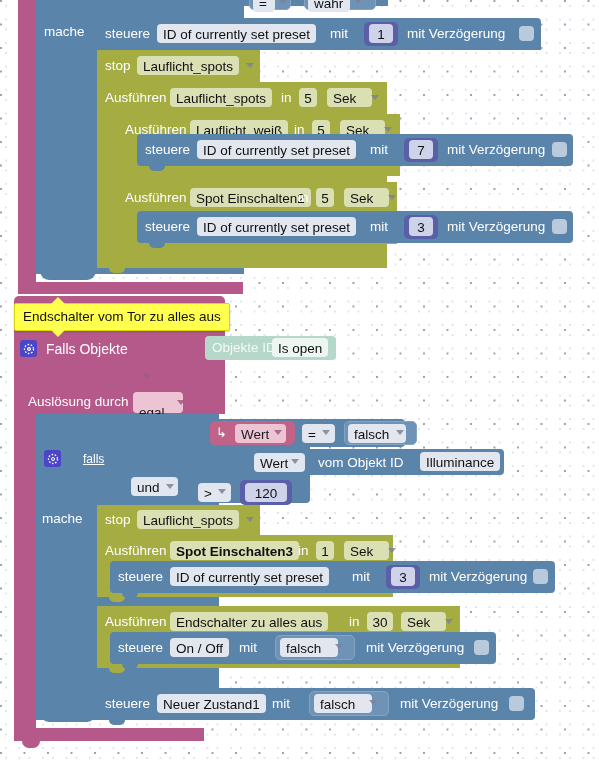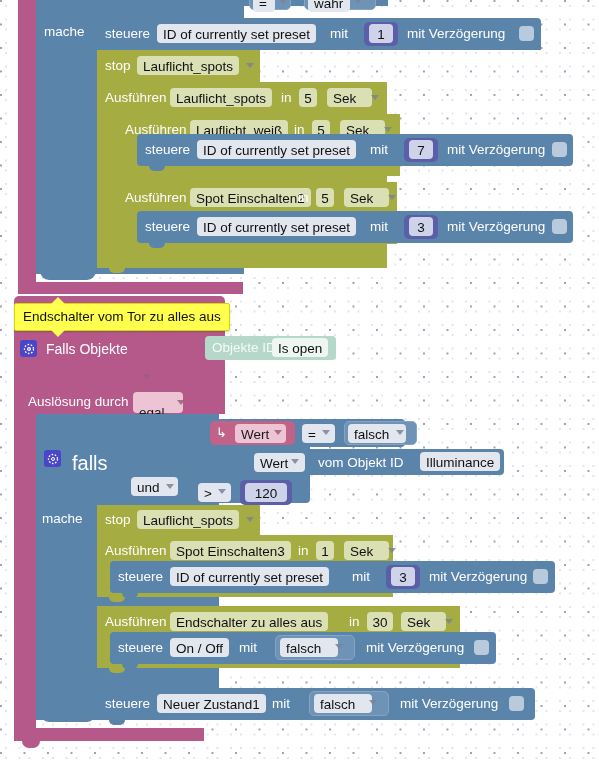--- a/index.html
+++ b/index.html
@@ -207,21 +207,21 @@
 
   <div class="blk c-ctrl" style="left:36px;top:414px;width:183px;height:306px;"></div>
   <div class="blk c-ctrl" style="left:40px;top:700px;width:56px;height:22px;border-radius:0 0 9px 9px;"></div>
 
   <div class="gear" style="left:44px;top:450px;">
     <svg width="12" height="12" viewBox="0 0 24 24" aria-hidden="true">
       <circle cx="12" cy="12" r="9" fill="none" stroke="#ffffff" stroke-width="2.6" stroke-dasharray="3.2 3.2"></circle>
       <circle cx="12" cy="12" r="3" fill="#4b46c8" stroke="#ffffff" stroke-width="2"></circle>
     </svg>
   </div>
-  <div class="lbl" style="left:72px;top:453px;font-size:20px;">falls</div>
+  <div class="lbl" style="left:83px;top:453px;font-size:12px;text-decoration:underline;">falls</div>
 
   <div class="blk c-ctrl" style="left:124px;top:430px;width:96px;height:65px;border-radius:4px;"></div>
   <div class="fld" style="left:131px;top:477px;padding-right:18px;">und</div>
   <div class="cr" style="left:166px;top:484px;"></div>
 
   <div class="blk c-ctrl" style="left:190px;top:419px;width:215px;height:28px;border-radius:4px;"></div>
   <div class="blk c-val" style="left:210px;top:421px;width:85px;height:24px;border-radius:5px;"></div>
   <div class="lbl arrowglyph" style="left:216px;top:426px;">↳</div>
   <div class="fld pink" style="left:235px;top:424px;padding-right:17px;">Wert</div>
   <div class="cr" style="left:274px;top:430px;border-top-color:#9d5e7a;"></div>
@@ -247,21 +247,21 @@
 
   <div class="blk c-run" style="left:97px;top:505px;width:163px;height:30px;"></div>
   <div class="notch c-run" style="left:109px;top:535px;"></div>
   <div class="lbl" style="left:105px;top:513px;">stop</div>
   <div class="fld olive" style="left:137px;top:510px;">Lauflicht_spots</div>
   <div class="cr" style="left:246px;top:517px;"></div>
 
   <div class="blk c-run" style="left:97px;top:535px;width:296px;height:62px;"></div>
   <div class="notch c-run" style="left:109px;top:597px;"></div>
   <div class="lbl" style="left:105px;top:544px;">Ausführen</div>
-  <div class="fld olive" style="left:170px;top:541px;">Spot Einschalten3</div>
+  <div class="fld olive" style="left:170px;top:541px;font-weight:bold;">Spot Einschalten3</div>
   <div class="lbl" style="left:298px;top:544px;">in</div>
   <div class="fld olive" style="left:316px;top:541px;width:18px;text-align:center;padding-left:0;padding-right:0;">1</div>
   <div class="fld olive" style="left:344px;top:541px;padding-right:16px;">Sek</div>
   <div class="cr" style="left:388px;top:548px;"></div>
 
   <div class="blk c-ctrl" style="left:110px;top:561px;width:445px;height:32px;border-radius:4px;"></div>
   <div class="notch c-ctrl" style="left:122px;top:593px;"></div>
   <div class="lbl" style="left:118px;top:570px;">steuere</div>
   <div class="fld" style="left:170px;top:567px;">ID of currently set preset</div>
   <div class="lbl" style="left:352px;top:570px;">mit</div>

